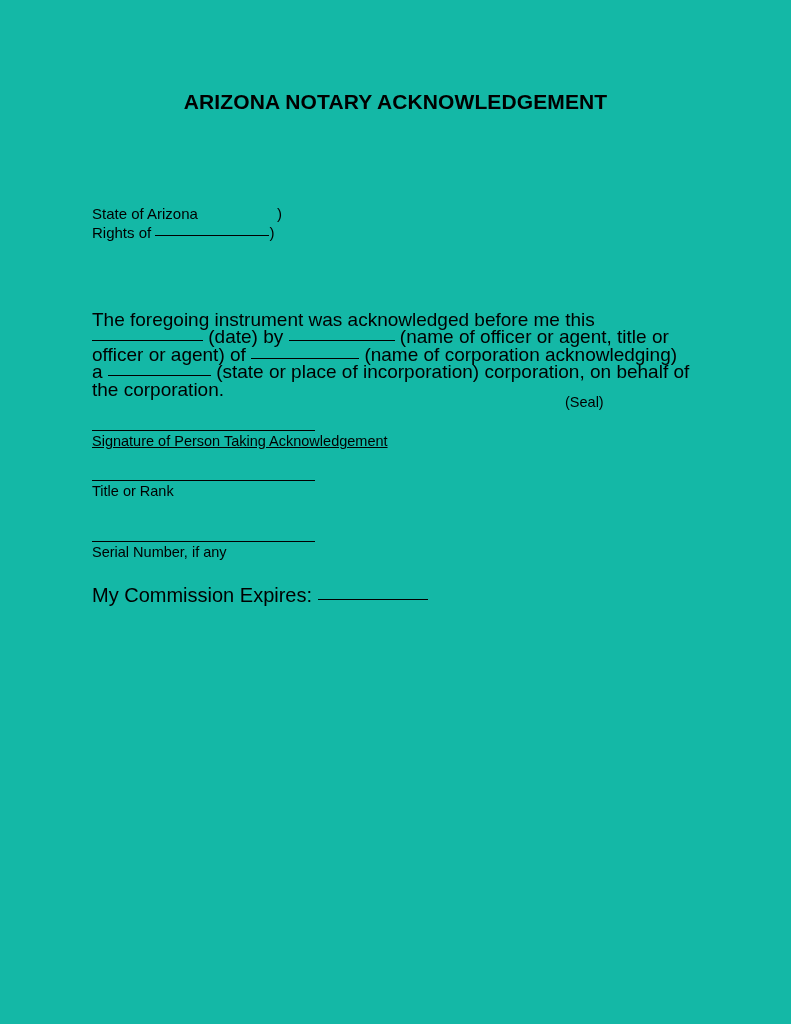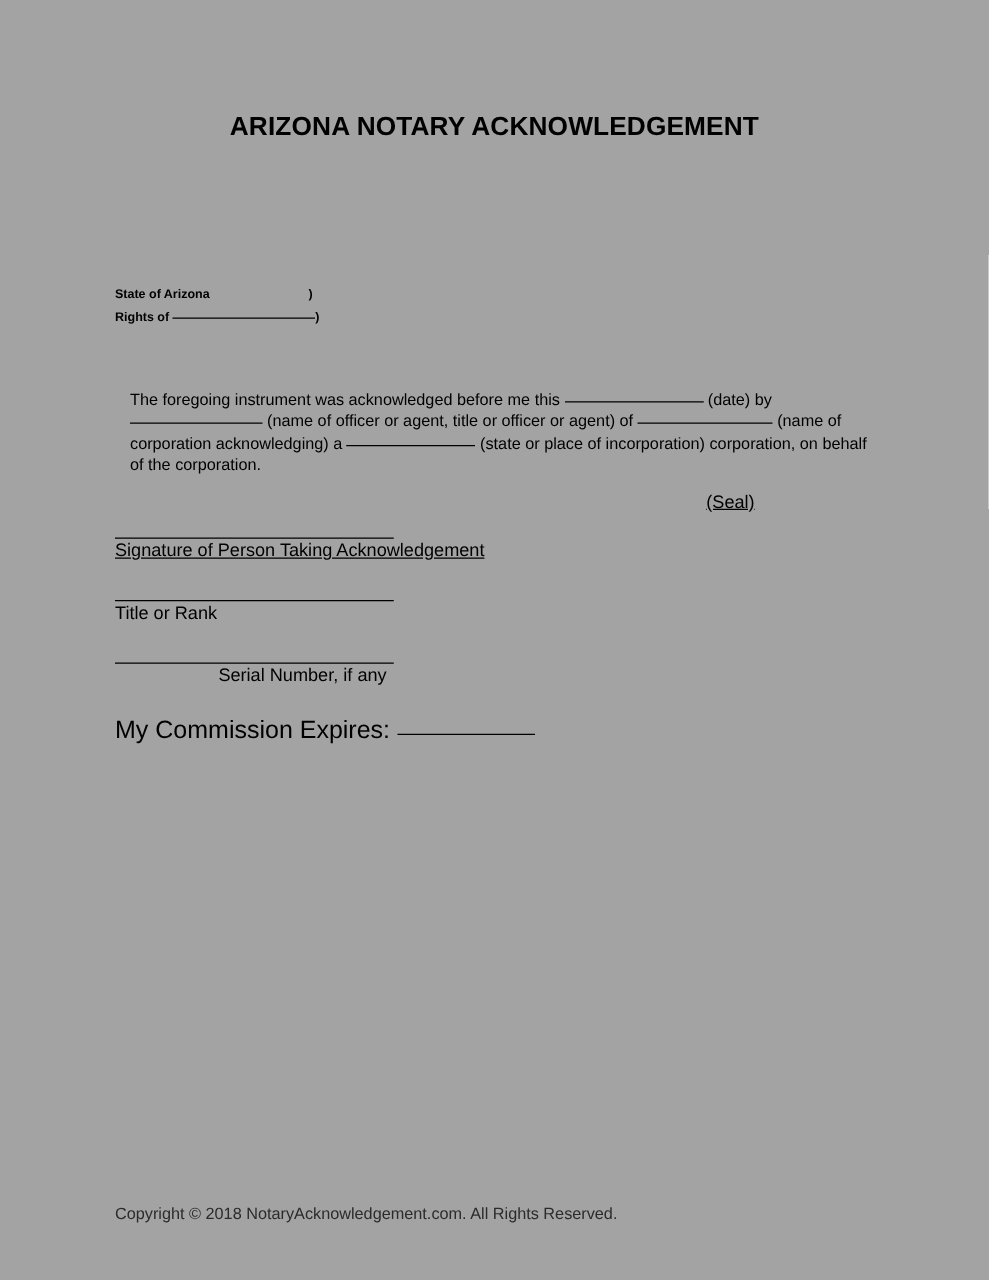--- a/index.html
+++ b/index.html
@@ -12,21 +12,21 @@
     height: 1024px;
     position: relative;
     font-family: "Liberation Sans", sans-serif;
     color: #000000;
     -webkit-font-smoothing: antialiased;
   }
 
   .page {
     position: absolute;
     inset: 0;
-    background: #a3a3a3;
+    background: #14b8a6;
   }
 
   
   .title-block {
     position: absolute;
     left: 0;
     right: 0;
     top: 88px;
     text-align: center;
   }
@@ -34,24 +34,23 @@
     font-size: 21px;
     font-weight: bold;
     letter-spacing: 0.1px;
     line-height: 27px;
   }
 
   
   .venue {
     position: absolute;
     left: 92px;
-    top: 226px;
-    font-size: 10px;
+    top: 204px;
+    font-size: 15px;
     line-height: 19px;
-    font-weight: bold;
   }
   .venue-row {
     white-space: pre;
     display: block;
   }
   .venue-state-label { }
   .venue-gap {
     display: inline-block;
     width: 79px;
   }
@@ -61,37 +60,35 @@
     vertical-align: 2px;
   }
   .blank-county { width: 114px; }
 
   
   .body-para {
     position: absolute;
     left: 92px;
     top: 311px;
     width: 600px;
-    font-size: 13px;
+    font-size: 19px;
     line-height: 17.4px;
-    margin-left: 12px;
   }
   .body-para .seg { white-space: pre-wrap; }
   .blank-date { width: 111px; }
   .blank-officer { width: 106px; }
   .blank-corpname { width: 108px; }
   .blank-state-inc { width: 103px; }
 
   
   .seal {
     position: absolute;
     left: 565px;
     top: 394px;
     font-size: 14.5px;
-    text-decoration: underline;
   }
 
   
   .sig-block {
     position: absolute;
     left: 92px;
     top: 430px;
     width: 300px;
     font-size: 14.5px;
   }
@@ -99,21 +96,21 @@
     width: 223px;
     border-top: 1.6px solid #000;
     height: 0;
   }
   .rule-label {
     line-height: 17.4px;
     padding-top: 2px;
   }
   .sig-group-1 { margin-top: 0px; text-decoration: underline; }
   .sig-group-2 { margin-top: 30px; }
-  .sig-group-3 { margin-top: 29px; text-align: center; }
+  .sig-group-3 { margin-top: 40px; }
 
   .commission {
     margin-top: 23px;
     font-size: 20px;
     white-space: pre;
   }
   .blank-commission {
     width: 110px;
   }
 
@@ -158,15 +155,14 @@
 
     <div class="sig-group-3">
       <div class="rule"></div>
       <div class="rule-label">Serial Number, if any</div>
     </div>
 
     <div class="commission"><span>My Commission Expires: </span><span class="blank blank-commission"></span></div>
 
   </div>
 
-  <div class="footer">Copyright © 2018 NotaryAcknowledgement.com. All Rights Reserved.</div>
 
 </div>
 
 </body></html>

